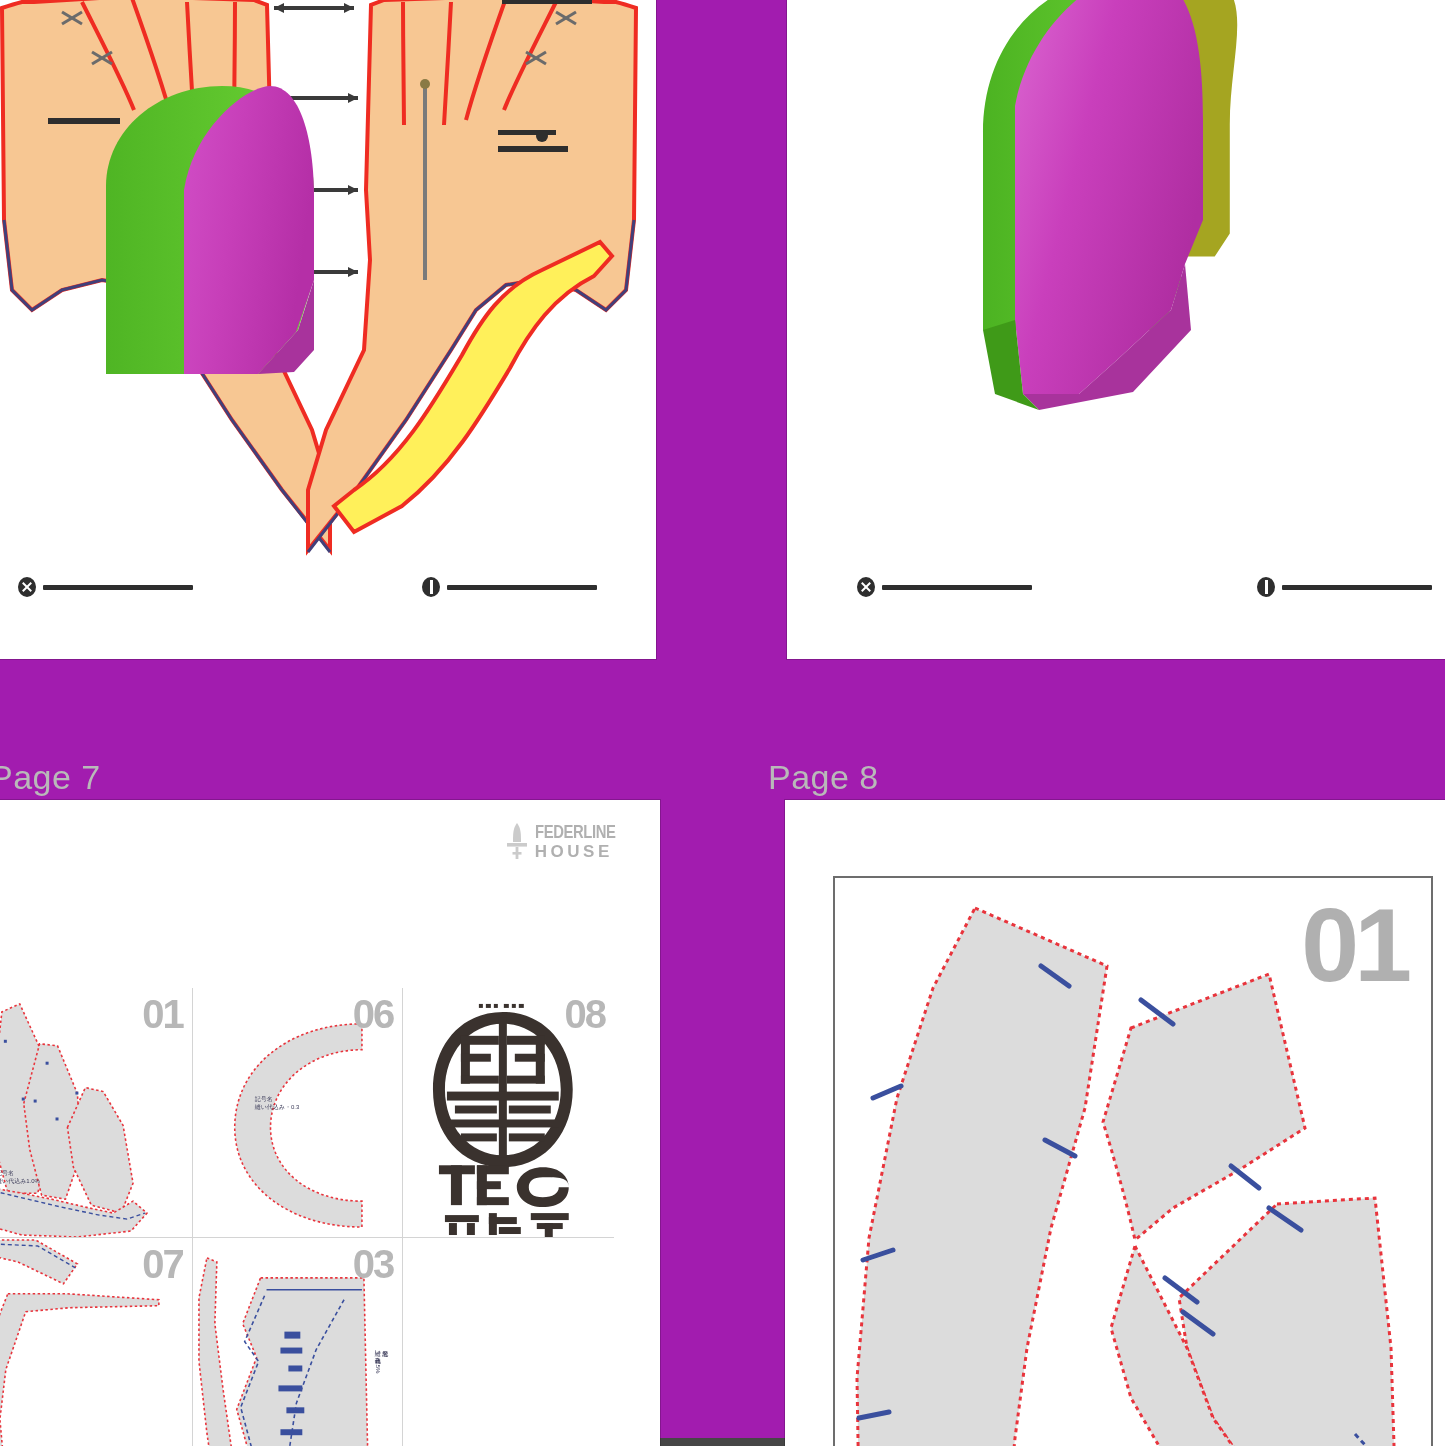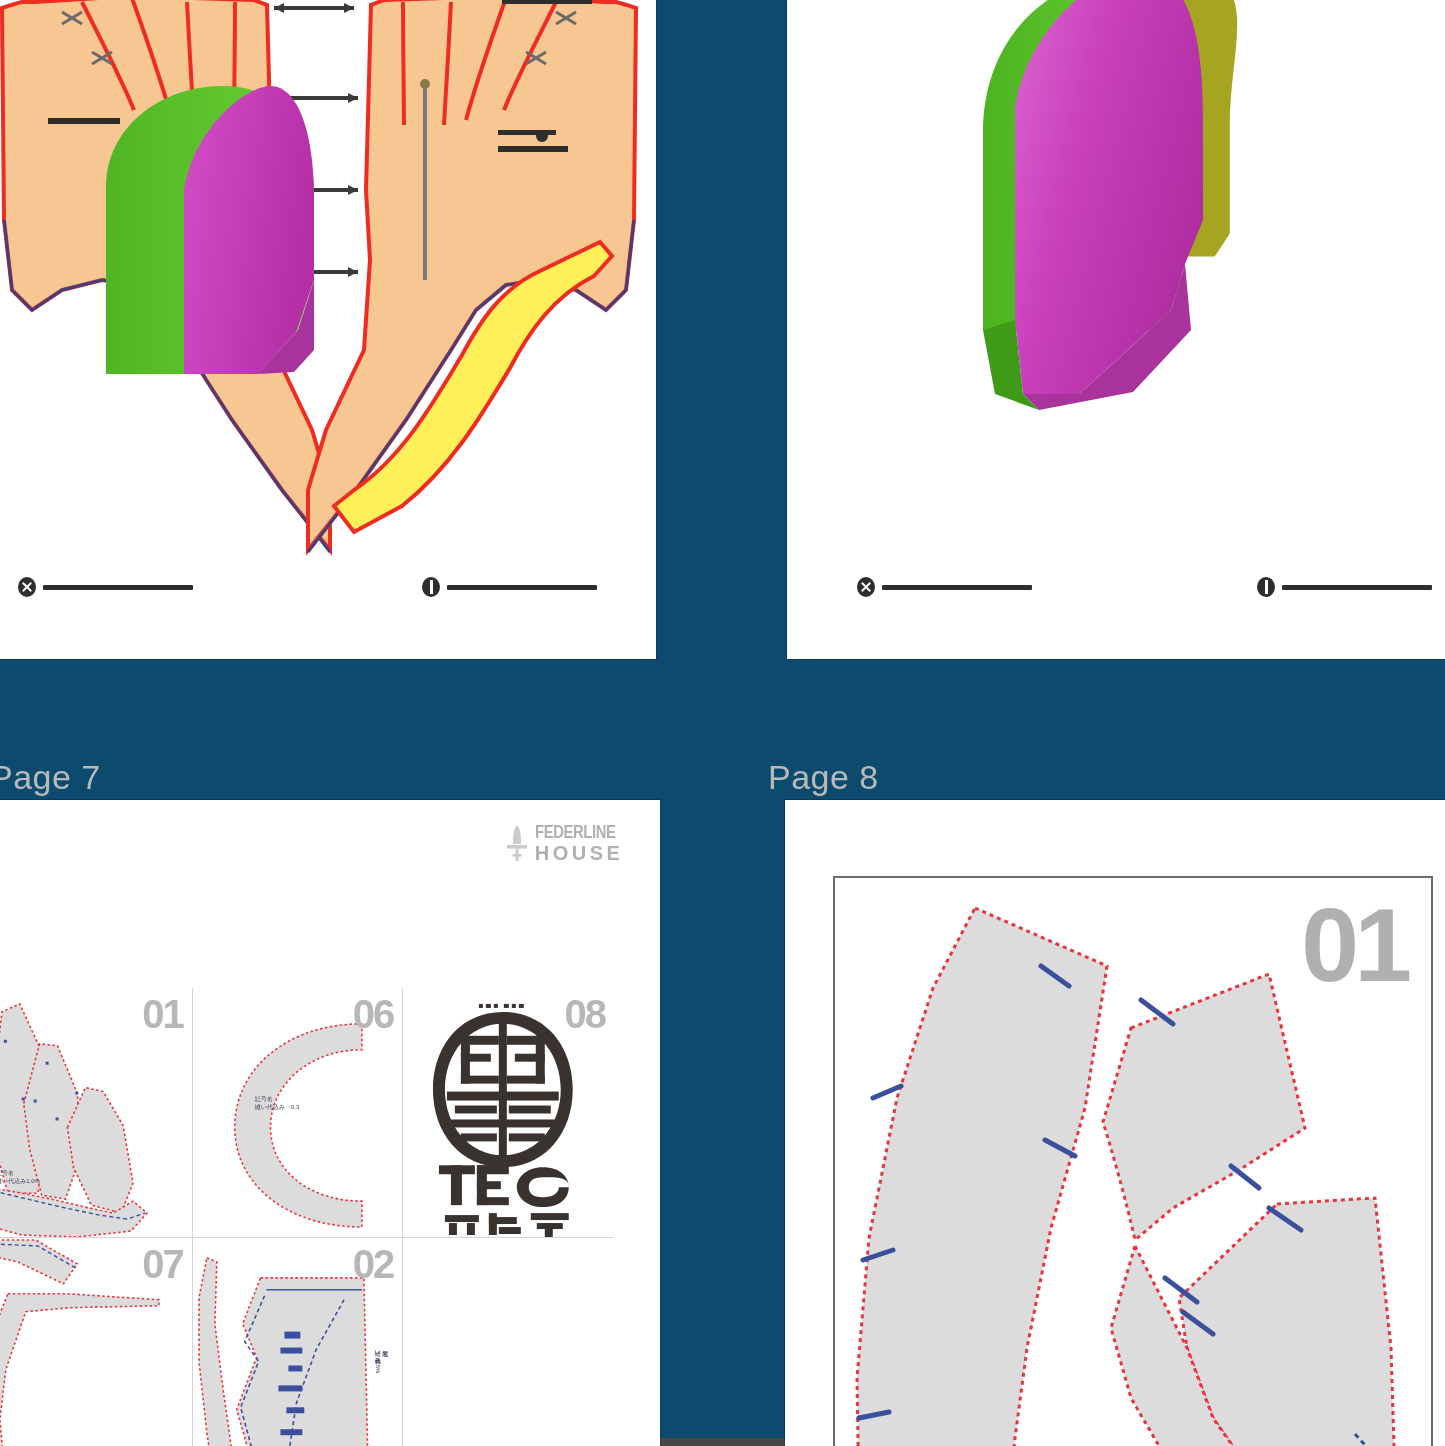--- a/index.html
+++ b/index.html
@@ -9,21 +9,21 @@
     width: 1445px;
     height: 1446px;
     overflow: hidden;
     font-family: "Liberation Sans", sans-serif;
   }
 
   #viewer {
     position: relative;
     width: 1445px;
     height: 1438px;
-    background: #0c4a6e;
+    background: #a21caf;
   }
 
   
   .page {
     position: absolute;
     background: #ffffff;
     overflow: hidden;
     box-shadow: 0 0 0 1px rgba(0,0,0,0.18);
   }
   .page-label {
@@ -44,33 +44,32 @@
 
   #label7 { left: -10px; top: 758px; }
   #label8 { left: 768px; top: 758px; }
 
   .page-inner { position: relative; width: 100%; height: 100%; }
 
   
   .brand {
     position: absolute;
     display: flex;
-    align-items: center;
     gap: 5px;
     opacity: 0.78;
   }
   .brand-mark { width: 26px; height: 38px; position: relative; }
   .brand-text { display: flex; flex-direction: column; line-height: 1; }
   .brand-line1 {
     font-size: 19px; font-weight: bold; letter-spacing: -0.5px;
     color: #9a9a9a; transform: scaleX(0.78); transform-origin: left center;
     font-family: "Liberation Sans", sans-serif;
   }
   .brand-line2 {
-    font-size: 20px; font-weight: bold; letter-spacing: 3.5px;
+    font-size: 17px; font-weight: bold; letter-spacing: 3.5px;
     color: #9a9a9a; margin-top: 2px;
     font-family: "Liberation Sans", sans-serif;
   }
 
   
   .piece-grid {
     position: absolute;
     display: grid;
     grid-template-columns: repeat(3, 1fr);
     grid-template-rows: repeat(2, 1fr);
@@ -428,21 +427,21 @@
           <svg width="100%" height="100%" viewBox="0 0 211 250" preserveAspectRatio="none">
             <path d="M10 2 L54 2 L96 26 L82 46 L36 24 L10 18 Z" fill="#dcdcdc" stroke="#e8343c" stroke-width="1.6" stroke-dasharray="2.5 2.5"></path>
             <path d="M12 6 L56 8 L94 30" fill="none" stroke="#3a4f9e" stroke-width="1.4" stroke-dasharray="4 3"></path>
             <path d="M26 56 L86 56 L178 62 L178 68 L88 70 L44 74 L24 132 L18 182 L22 226 L12 228
                      L6 180 L10 120 L18 76 Z" fill="#dcdcdc" stroke="#e8343c" stroke-width="1.6" stroke-dasharray="2.5 2.5"></path>
           </svg>
           
         </div>
 
         <div class="cell">
-          <span class="cell-num">02</span>
+          <span class="cell-num">03</span>
           <svg width="100%" height="100%" viewBox="0 0 211 250" preserveAspectRatio="none">
             <path d="M14 20 L24 24 L22 86 L30 150 L40 220 L36 250 L22 250 L14 196 L6 124 L6 60 Z" fill="#dcdcdc" stroke="#e8343c" stroke-width="1.6" stroke-dasharray="2.5 2.5"></path>
             <path d="M68 40 L172 40 L176 224 L154 250 L66 250 L44 172 L64 120 L50 86 Z" fill="#dcdcdc" stroke="#e8343c" stroke-width="1.6" stroke-dasharray="2.5 2.5"></path>
             <g fill="none" stroke="#3a4f9e" stroke-width="1.6">
               <line x1="74" y1="52" x2="170" y2="52"></line>
               <path d="M72 58 L52 104 L66 124 L48 170 L68 244" stroke-dasharray="4 3"></path>
               <path d="M152 62 L124 112 L104 166 L92 244" stroke-dasharray="4 3"></path>
             </g>
             <g fill="#3a4f9e">
               <rect x="92" y="94" width="16" height="7"></rect>

